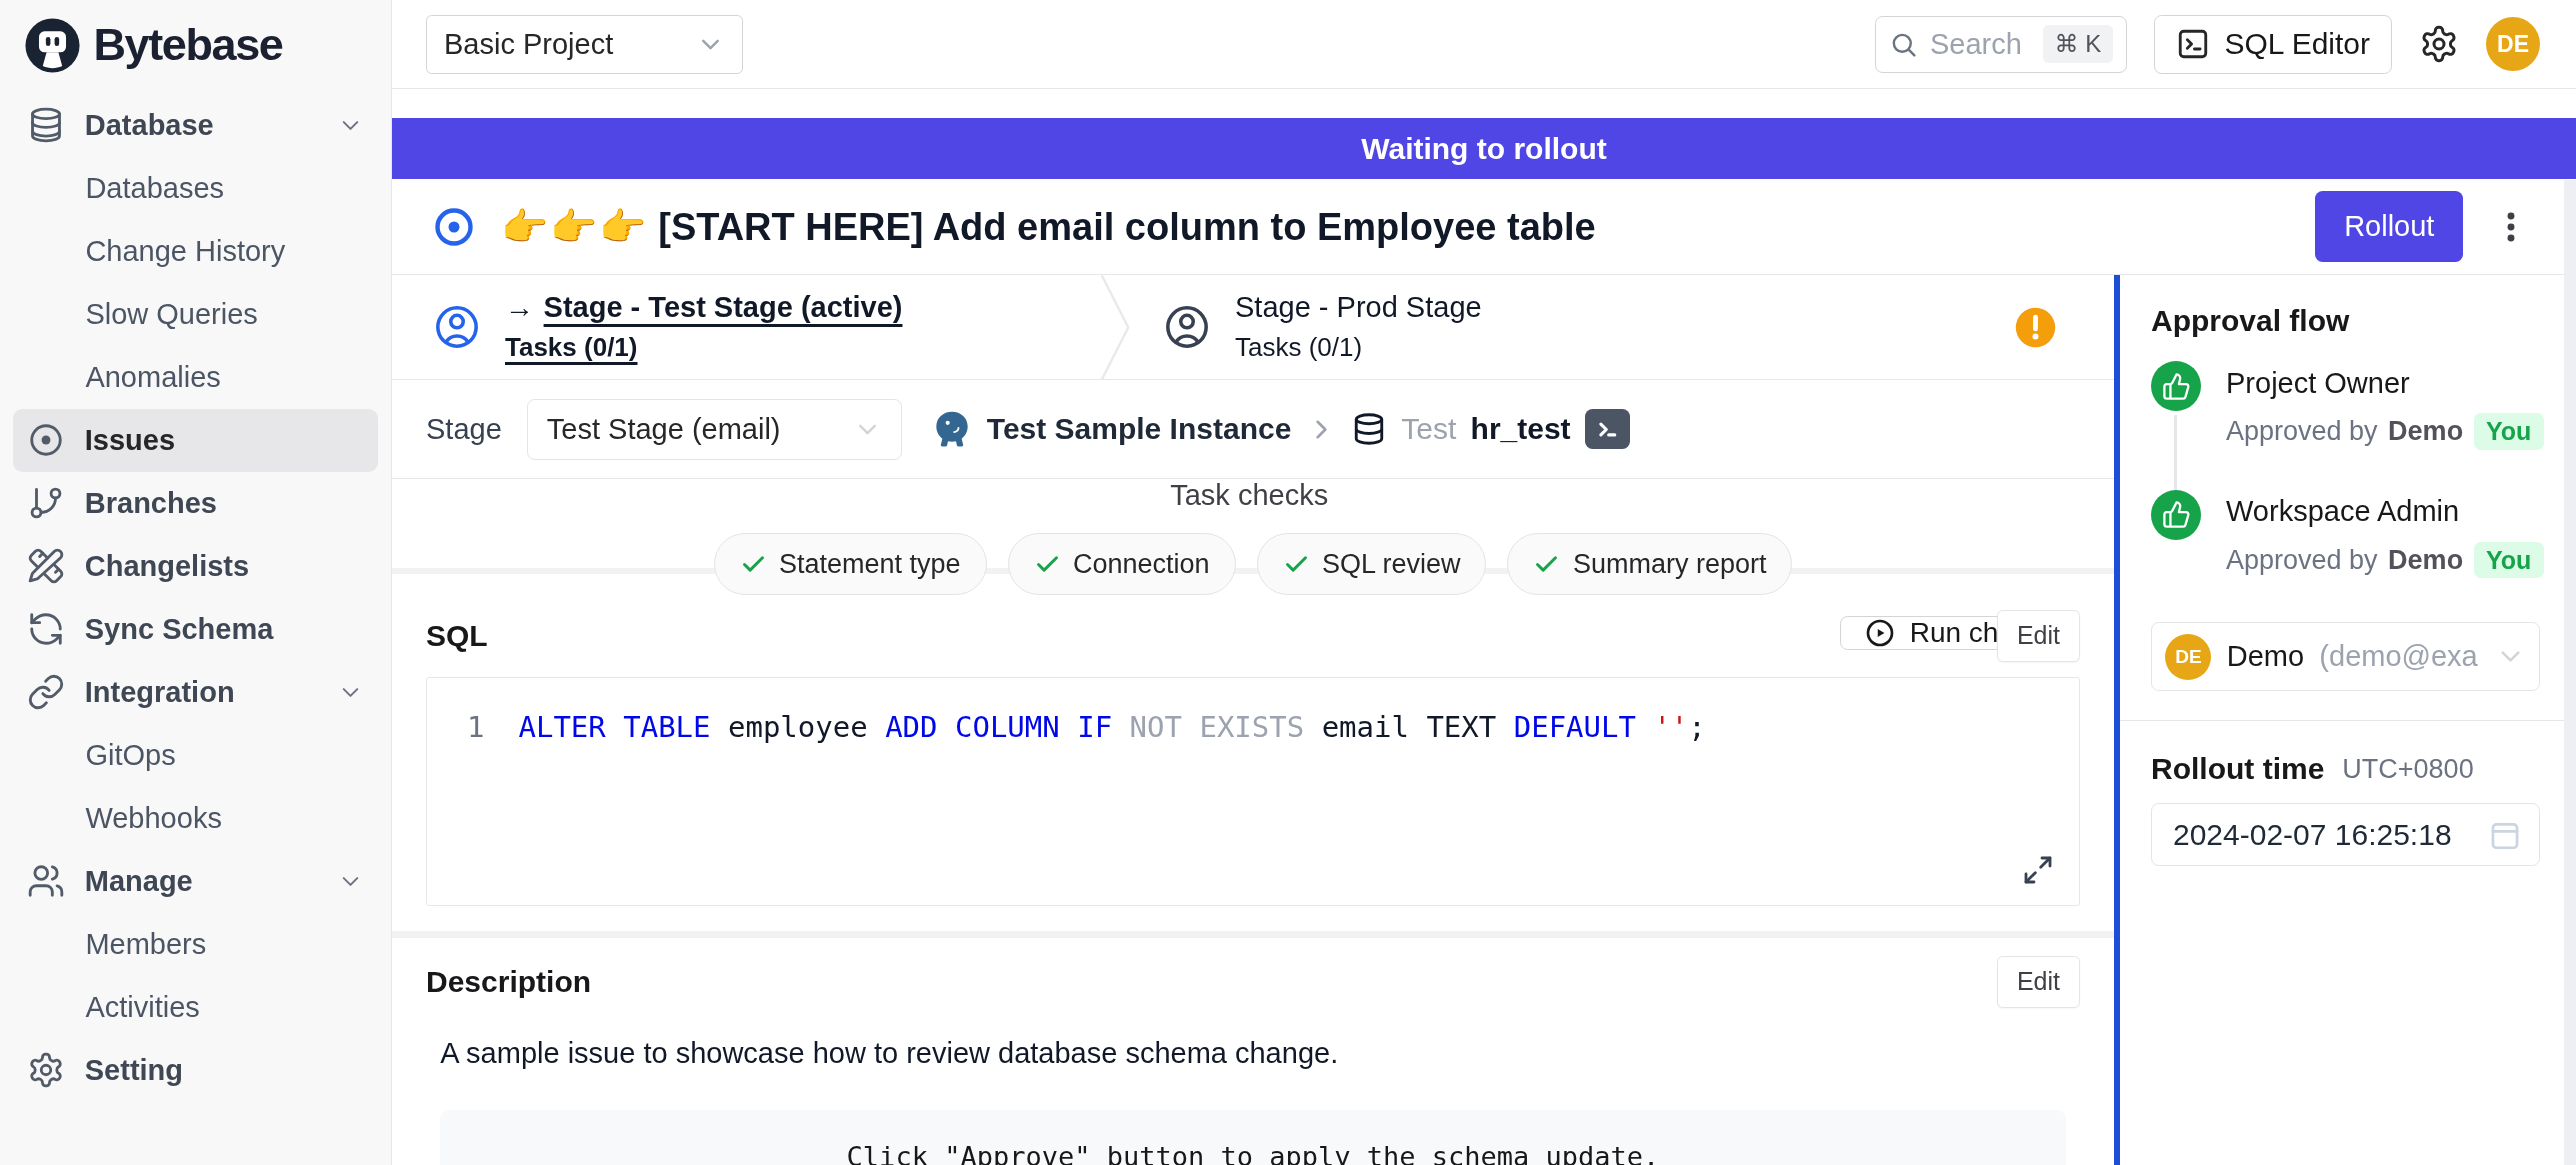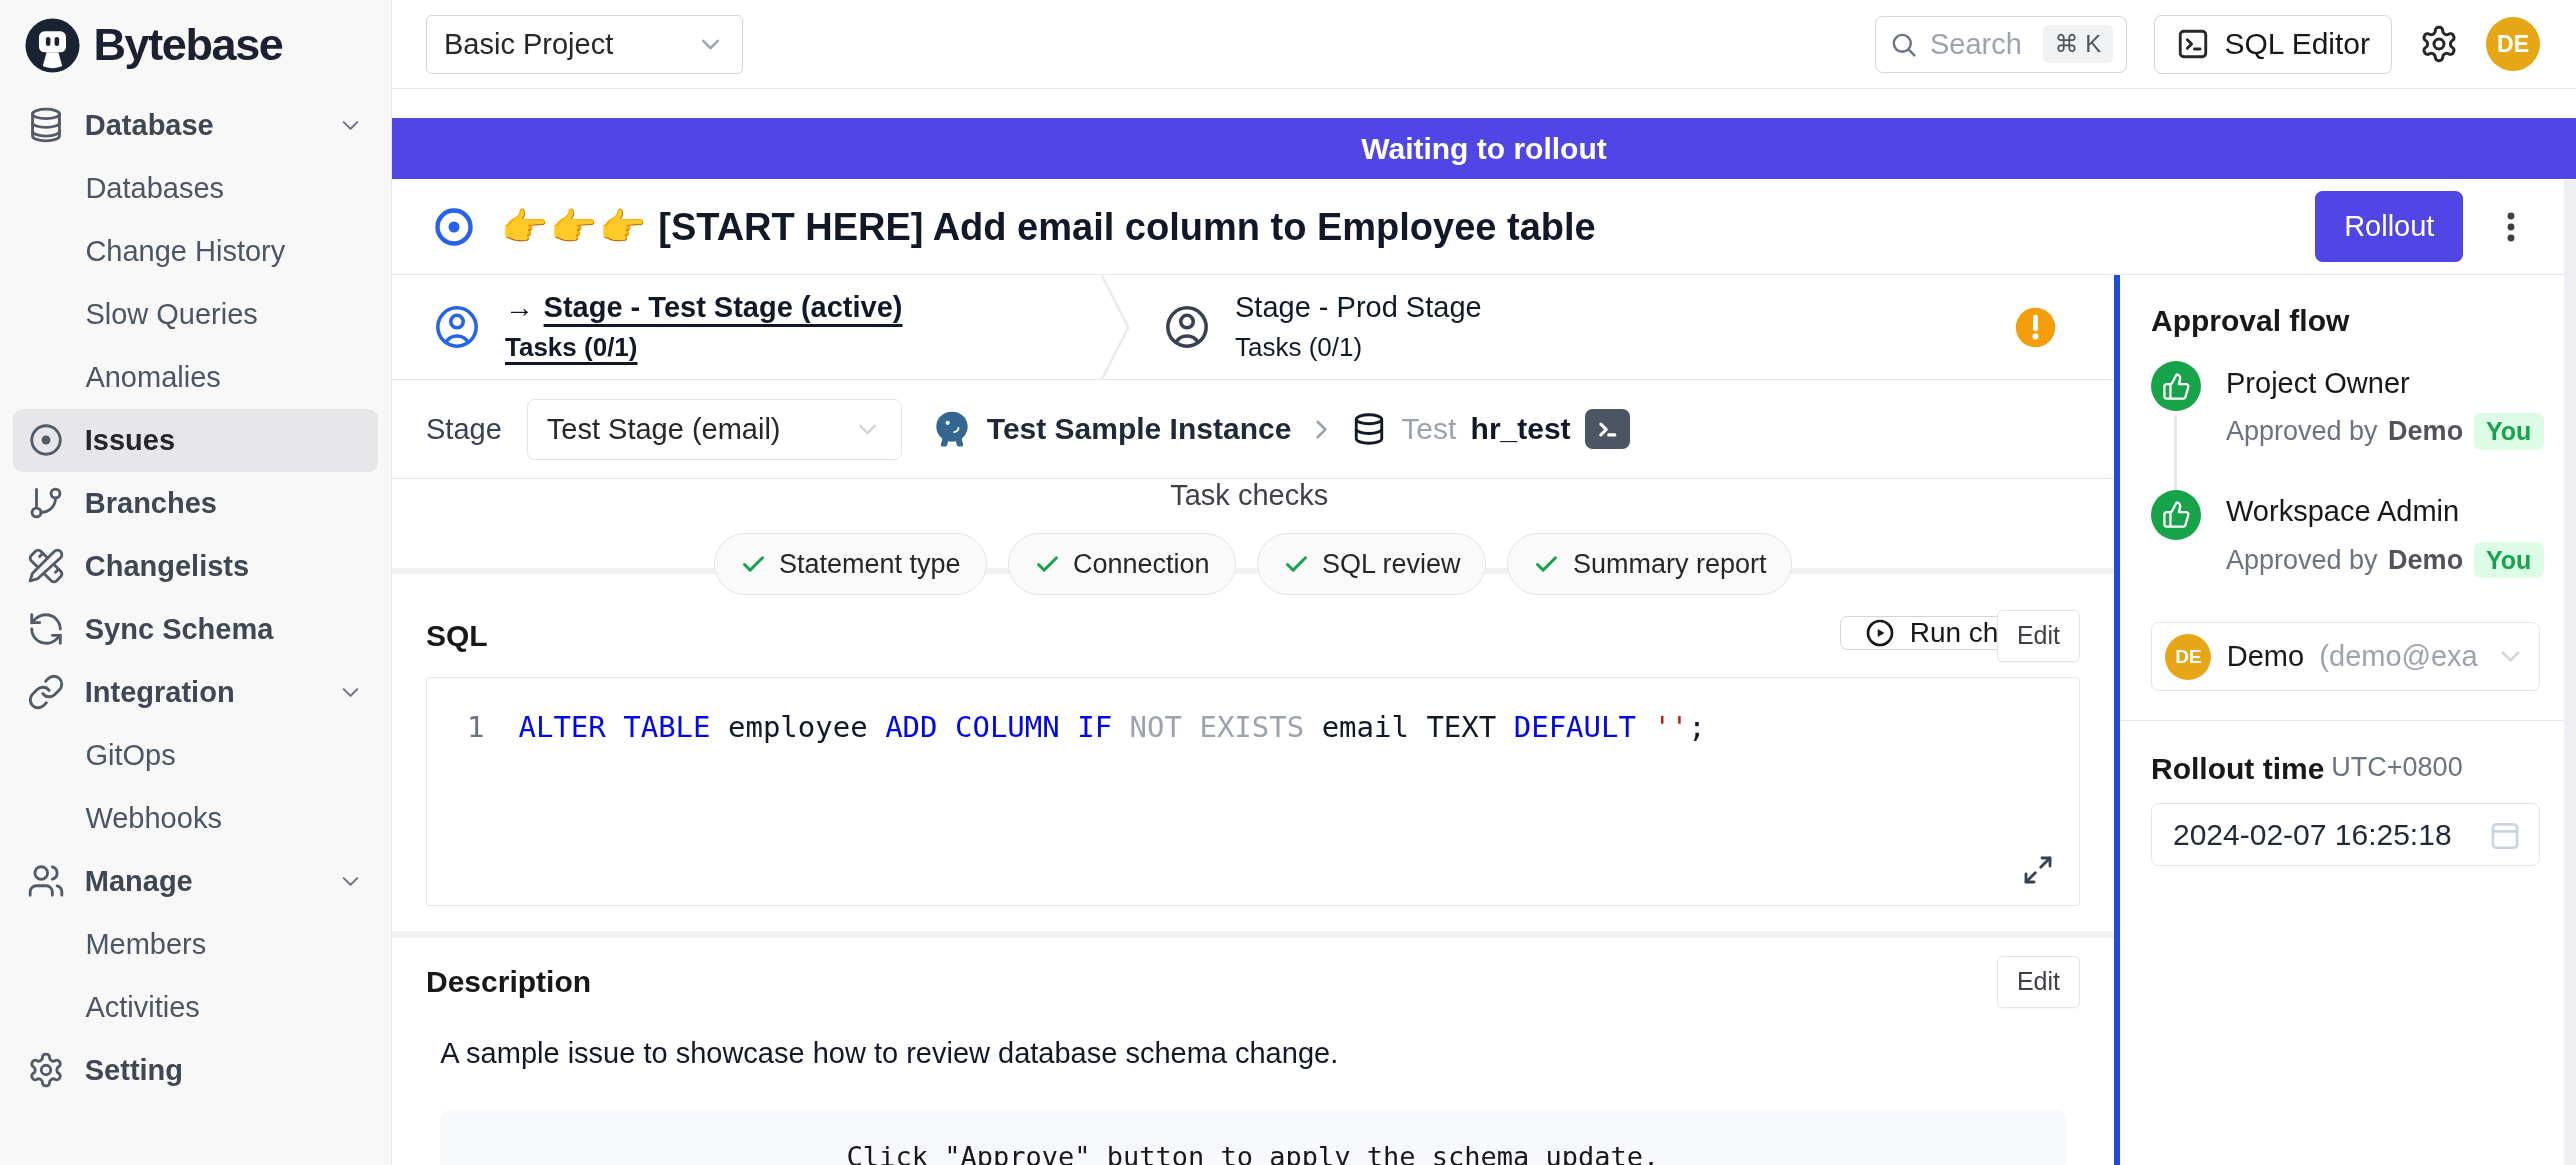--- a/index.html
+++ b/index.html
@@ -112,21 +112,21 @@
   .step-role { font-size:29px; color:#18181b; padding-top:5.7px; }
   .approved-line { margin-top:13.4px; font-size:27px; color:#6b7280; display:flex; gap:10.5px; align-items:center; white-space:nowrap; }
   .approver { font-weight:700; color:#52525b; }
   .you-badge { background:#dcfce7; color:#16a34a; font-weight:600; font-size:25px; padding:3.8px 12.4px; border-radius:6.7px; }
 
   .assignee-select { margin-top:17px; height:69px; border:1px solid #e4e4e7; border-radius:7.6px; display:flex; align-items:center; gap:15.3px; padding:0 13.4px 0 13.4px; cursor:pointer; background:#fff; }
   .assignee-avatar { width:46px; height:46px; border-radius:50%; background:#e7a615; color:#fff; font-weight:700; font-size:19px; display:flex; align-items:center; justify-content:center; flex-shrink:0; }
   .assignee-name { font-size:29px; color:#18181b; white-space:nowrap; }
   .assignee-email { font-size:29px; color:#9ca3af; white-space:nowrap; overflow:hidden; flex:1; }
   .rp-divider { height:1px; background:#e5e7eb; margin:29px -36px 0 -31px; }
-  .rollout-time-head { margin-top:31px; display:flex; align-items:flex-start; gap:7px; }
+  .rollout-time-head { margin-top:31px; display:flex; align-items:center; gap:18px; }
   .tz { font-size:27px; color:#6b7280; }
   .time-input { margin-top:17px; height:63px; border:1px solid #e4e4e7; border-radius:7.6px; display:flex; align-items:center; padding:0 17px 0 21px; font-size:30px; color:#1f2937; cursor:pointer; background:#fff; }
   .time-input .cal { margin-left:auto; color:#cbd5e1; }
 
   .scroll-strip { position:absolute; right:0; top:180px; bottom:0; width:12.4px; background:#edeff2; }
 </style>
 </head>
 <body>
 
 <aside class="sidebar">

